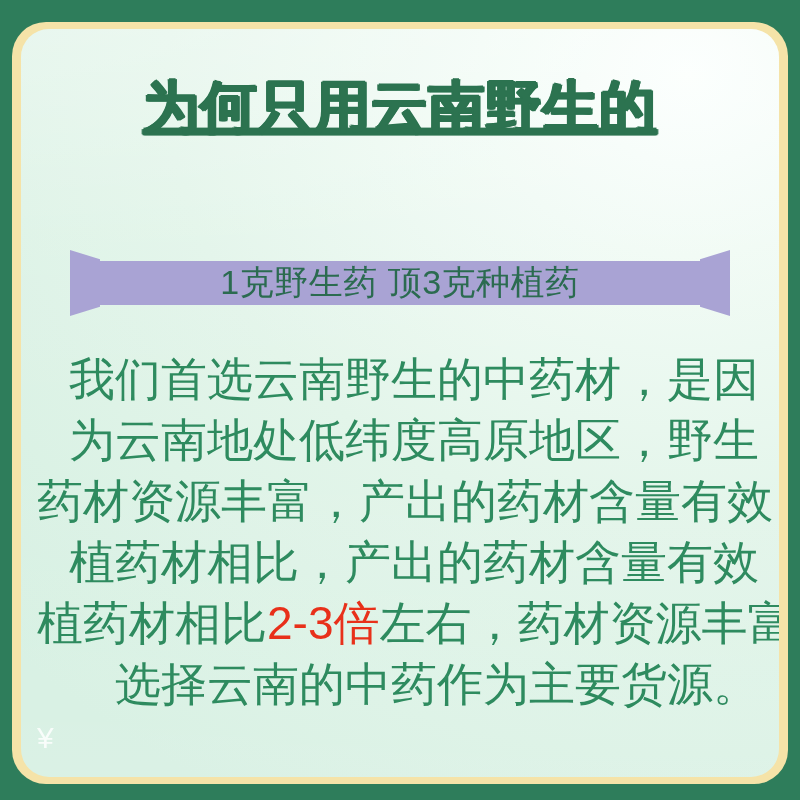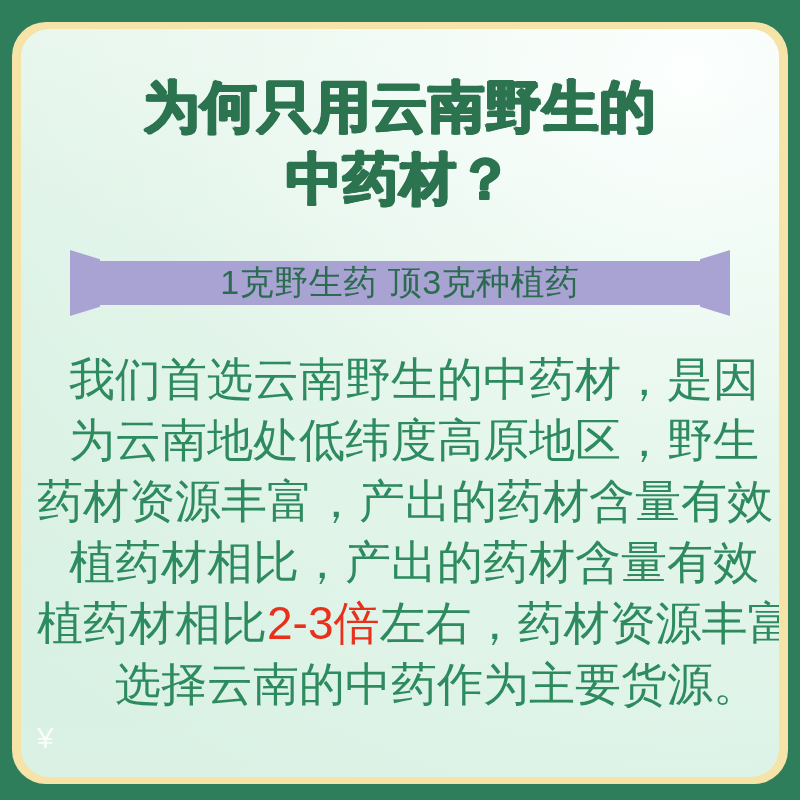--- a/index.html
+++ b/index.html
@@ -79,20 +79,21 @@
     font-weight: 700;
     letter-spacing: 1px;
     white-space: nowrap;
     text-shadow:
        1.6px 0 0 #2C7350,
       -1.6px 0 0 #2C7350,
        0 1.4px 0 #2C7350,
        0 -1.4px 0 #2C7350,
        1.2px 1.2px 0 #2C7350,
       -1.2px 1.2px 0 #2C7350;
+    text-decoration: underline;
   }
 
   
   .banner-wrap {
     position: absolute;
     left: 49px;
     top: 221px;
     width: 660px;
     height: 66px;
   }
@@ -167,21 +168,20 @@
 <div id="stage">
 
   <div class="outer-frame"></div>
   <div class="cream-ring"></div>
 
   <div class="card">
     <div class="card-sheen"></div>
 
     <div class="title-block">
       <span class="title-line">为何只用云南野生的</span>
-      <span class="title-line">中药材？</span>
     </div>
 
     <div class="banner-wrap">
       <div class="banner-tail left"></div>
       <div class="banner-tail right"></div>
       <div class="banner-body"></div>
       <div class="banner-text">1克野生药 顶3克种植药</div>
     </div>
 
     <div class="body-block">

